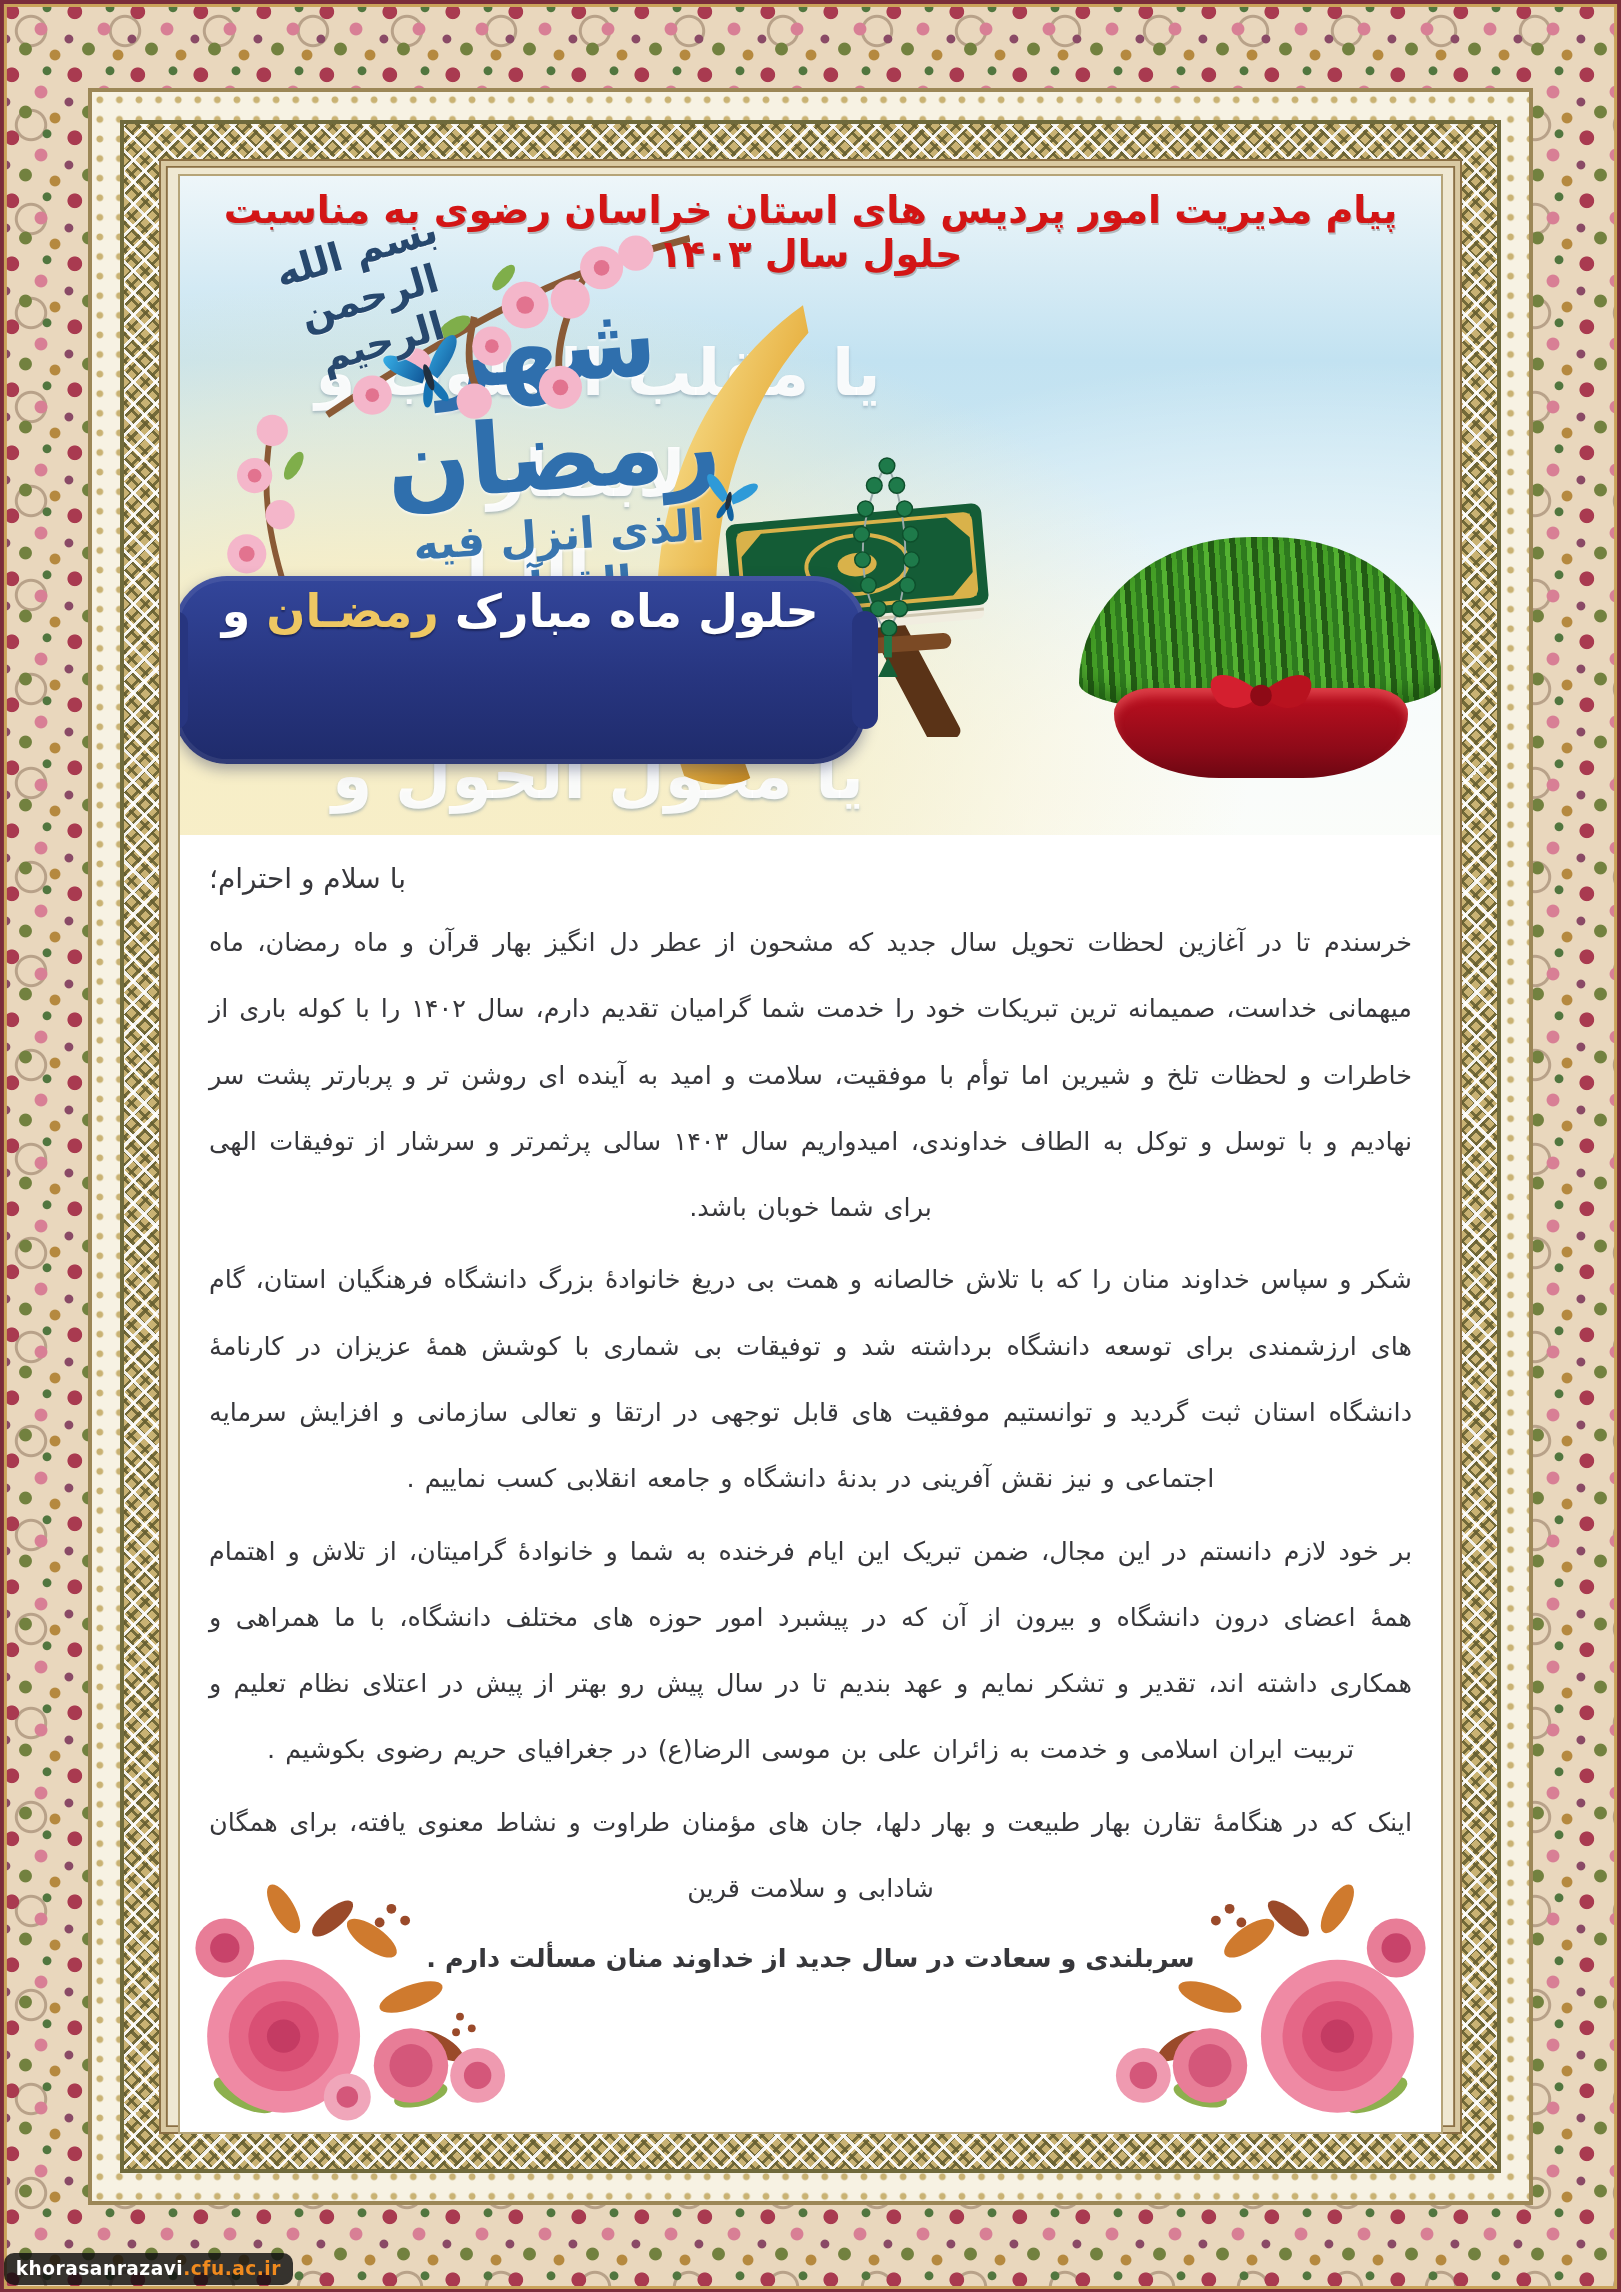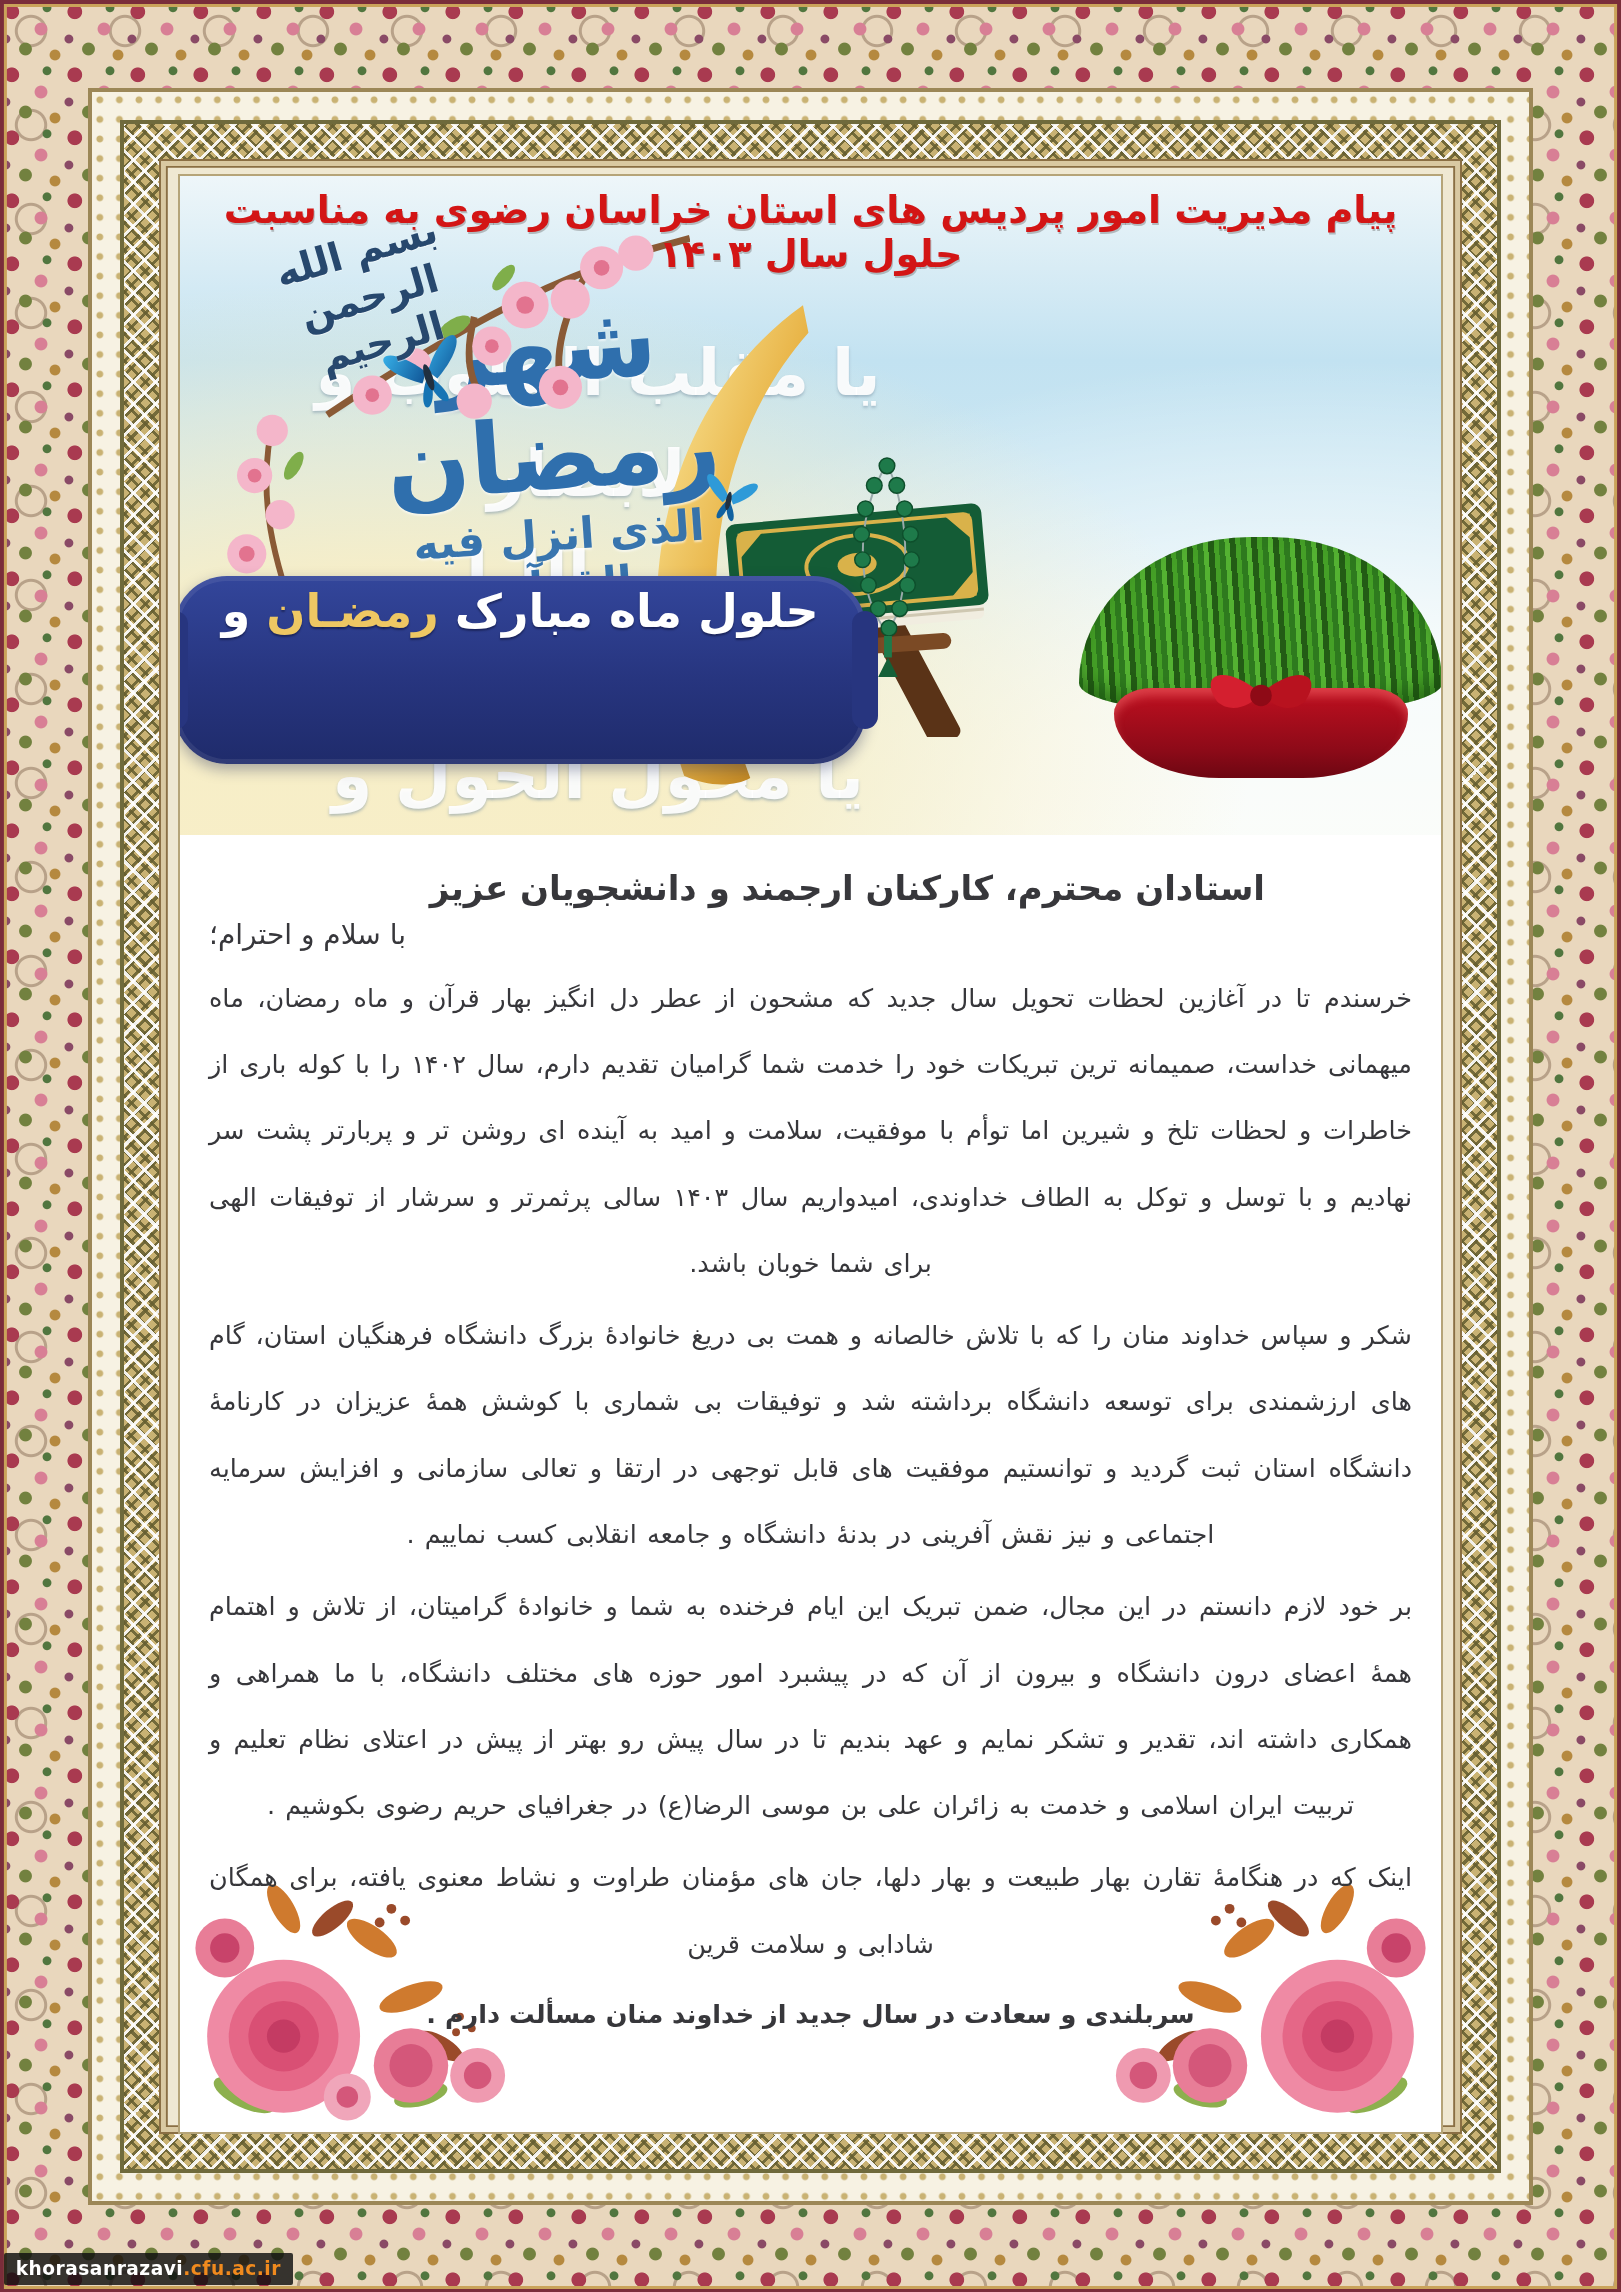--- a/index.html
+++ b/index.html
@@ -88,21 +88,21 @@
   .salutation{font-size:34px;font-weight:bold;text-align:right;padding-right:147px;margin:15.7px 0 5.9px;}
   .greeting{font-size:28px;font-weight:normal;text-align:left;margin:9.8px 0 13.7px;}
   .para{font-size:25.5px;font-weight:normal;line-height:2.6;margin:0 0 5.9px 0;
     text-align:justify;text-align-last:center;word-spacing:2px;}
   .closing-line{font-size:25.5px;font-weight:bold;line-height:2.5;text-align:center;margin:0;}
 
   .flowers-left{position:absolute;left:-13.7px;bottom:-15.7px;z-index:1;}
   .flowers-right{position:absolute;right:-13.7px;bottom:-15.7px;z-index:1;transform:scaleX(-1);}
 
   .watermark{position:absolute;left:3.9px;bottom:7.8px;z-index:9;background:rgba(15,15,15,.82);
-    padding:4.9px 11.8px 5.9px 11.8px;font-size:18.6px;font-weight:bold;letter-spacing:0.5px;border-radius:2px;}
+    padding:4.9px 11.8px 5.9px 11.8px;font-size:18.6px;font-weight:bold;letter-spacing:0.5px;border-radius:10px;}
   .wm-site{color:#ffffff;} .wm-domain{color:#f08a1e;}
 </style>
 </head>
 <body>
 
 <div class="page">
   <div class="b1"></div>
   <div class="b2"></div>
   <div class="b3"></div>
   <div class="b4"></div>
@@ -270,21 +270,20 @@
       <div class="ribbon">
         <div class="ribbon-line">
           <span>حلول ماه مبارک</span>
           <span class="gold">رمضـان</span>
           <span>و</span>
         </div>
       </div>
     </div>
 
     <div class="letter">
-      <div class="salutation">استادان محترم، کارکنان ارجمند و دانشجویان عزیز</div>
       <div class="greeting">با سلام و احترام؛</div>
       <p class="para">خرسندم تا در آغازین لحظات تحویل سال جدید که مشحون از عطر دل انگیز بهار قرآن و ماه رمضان، ماه میهمانی خداست، صمیمانه ترین تبریکات خود را خدمت شما گرامیان تقدیم دارم، سال ۱۴۰۲ را با کوله باری از خاطرات و لحظات تلخ و شیرین اما توأم با موفقیت، سلامت و امید به آینده ای روشن تر و پربارتر پشت سر نهادیم و با توسل و توکل به الطاف خداوندی، امیدواریم سال ۱۴۰۳ سالی پرثمرتر و سرشار از توفیقات الهی برای شما خوبان باشد.</p>
       <p class="para">شکر و سپاس خداوند منان را که با تلاش خالصانه و همت بی دریغ خانوادهٔ بزرگ دانشگاه فرهنگیان استان، گام های ارزشمندی برای توسعه دانشگاه برداشته شد و توفیقات بی شماری با کوشش همهٔ عزیزان در کارنامهٔ دانشگاه استان ثبت گردید و توانستیم موفقیت های قابل توجهی در ارتقا و تعالی سازمانی و افزایش سرمایه اجتماعی و نیز نقش آفرینی در بدنهٔ دانشگاه و جامعه انقلابی کسب نماییم .</p>
       <p class="para">بر خود لازم دانستم در این مجال، ضمن تبریک این ایام فرخنده به شما و خانوادهٔ گرامیتان، از تلاش و اهتمام همهٔ اعضای درون دانشگاه و بیرون از آن که در پیشبرد امور حوزه های مختلف دانشگاه، با ما همراهی و همکاری داشته اند، تقدیر و تشکر نمایم و عهد بندیم تا در سال پیش رو بهتر از پیش در اعتلای نظام تعلیم و تربیت ایران اسلامی و خدمت به زائران علی بن موسی الرضا(ع) در جغرافیای حریم رضوی بکوشیم .</p>
       <p class="para">اینک که در هنگامهٔ تقارن بهار طبیعت و بهار دلها، جان های مؤمنان طراوت و نشاط معنوی یافته، برای همگان شادابی و سلامت قرین</p>
       <p class="closing-line">سربلندی و سعادت در سال جدید از خداوند منان مسألت دارم .</p>
 
     </div>
 
     <div class="flowers-left">

